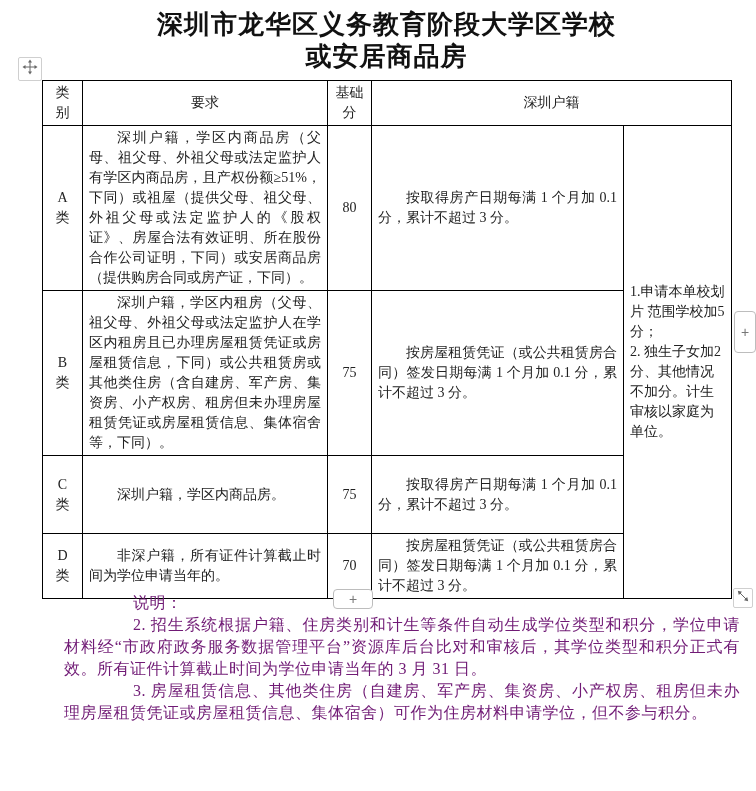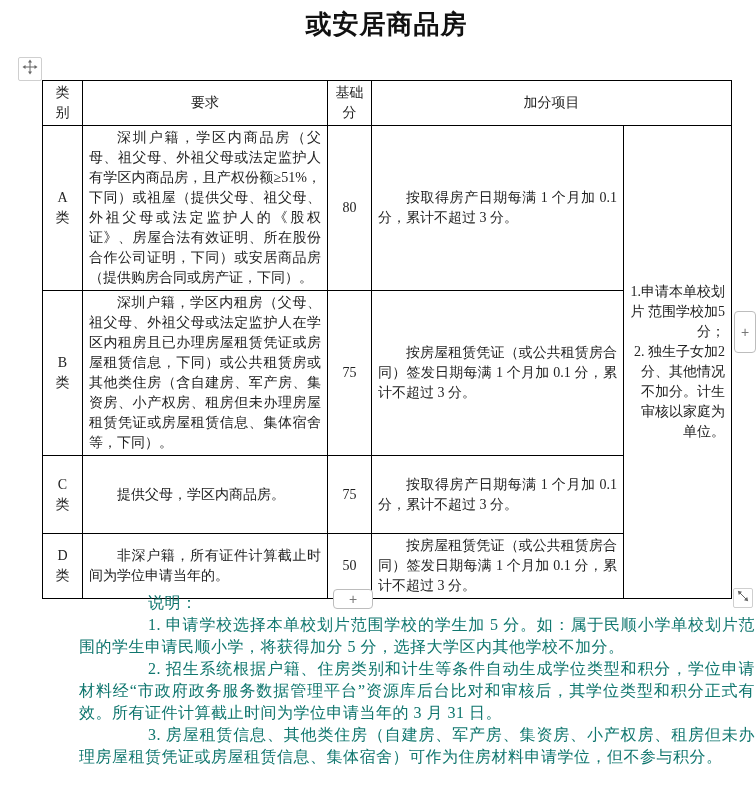--- a/index.html
+++ b/index.html
@@ -46,31 +46,31 @@
   tr.row-a   { height: 165px; }
   tr.row-b   { height: 159px; }
   tr.row-c   { height: 78px; }
   tr.row-d   { height: 63px; }
   td.hd      { text-align: center; line-height: 19px; padding: 2px; }
   td.stack   { white-space: pre-line; }
   td.cat     { text-align: center; white-space: pre-line; line-height: 21px; padding: 2px; }
   td.req     { text-align: justify; text-indent: 2em; margin-top: 24px; }
   td.score   { text-align: center; }
   td.bonus   { text-align: justify; text-indent: 2em; margin-left: 44px; }
-  td.shared  { white-space: pre-line; text-align: right; text-indent: 0; padding: 3px 5px; line-height: 21px; }
+  td.shared  { white-space: pre-line; text-align: left; text-indent: 0; padding: 3px 5px; line-height: 21px; }
 
   
   .notes {
     position: absolute;
-    left: 79px; top: 592px; width: 676px;
+    left: 64px; top: 592px; width: 676px;
     font-size: 16px;
     line-height: 22px;
     letter-spacing: 0.5px;
     text-align: justify;
-    color: #0f766e;
+    color: #701a75;
   }
   .notes p { text-indent: 69px; }
 
   
   .move-handle {
     position: absolute; left: 18px; top: 57px; width: 24px; height: 24px;
     border: 1px solid #cfcfcf; background: #ffffff; border-radius: 2px;
     display: flex; align-items: center; justify-content: center;
   }
   .resize-handle {
@@ -90,20 +90,21 @@
     border: 1px solid #bdbdbd; background: #ffffff; border-radius: 4px;
     color: #777777; font-family: "Liberation Sans", sans-serif;
     font-size: 14px; line-height: 40px; text-align: center;
     cursor: pointer;
   }
 </style>
 </head>
 <body>
 
 <div class="doc-title">
+  <div>深圳市龙华区义务教育阶段大学区学校</div>
   <div>或安居商品房</div>
 </div>
 
 <div class="move-handle">
   <span>
     <svg width="16" height="16" viewBox="0 0 16 16">
       <g stroke="#666666" stroke-width="1" fill="#666666">
         <line x1="8" y1="3" x2="8" y2="13"></line>
         <line x1="3" y1="8" x2="13" y2="8"></line>
         <path d="M8 0.5 L10 3.5 L6 3.5 Z" stroke="none"></path>
@@ -123,50 +124,50 @@
     <col style="width:252px">
     <col style="width:108px">
   </colgroup>
   <tbody>
     <tr class="hrow">
       <td class="hd stack">类
 别</td>
       <td class="hd">要求</td>
       <td class="hd stack">基础
 分</td>
-      <td class="hd" colspan="2">加分项目</td>
+      <td class="hd" colspan="2">深圳户籍</td>
     </tr>
     <tr class="row-a">
       <td class="cat">A
 类</td>
       <td class="req">深圳户籍，学区内商品房（父母、祖父母、外祖父母或法定监护人有学区内商品房，且产权份额≥51%，下同）或祖屋（提供父母、祖父母、外祖父母或法定监护人的《股权证》、房屋合法有效证明、所在股份合作公司证明，下同）或安居商品房（提供购房合同或房产证，下同）。</td>
       <td class="score">80</td>
       <td class="bonus">按取得房产日期每满 1 个月加 0.1 分，累计不超过 3 分。</td>
       <td class="shared" rowspan="4">1.申请本单校划片 范围学校加5分；
 2. 独生子女加2分、其他情况不加分。计生审核以家庭为单位。</td>
     </tr>
     <tr class="row-b">
       <td class="cat">B
 类</td>
       <td class="req">深圳户籍，学区内租房（父母、祖父母、外祖父母或法定监护人在学区内租房且已办理房屋租赁凭证或房屋租赁信息，下同）或公共租赁房或其他类住房（含自建房、军产房、集资房、小产权房、租房但未办理房屋租赁凭证或房屋租赁信息、集体宿舍等，下同）。</td>
       <td class="score">75</td>
       <td class="bonus">按房屋租赁凭证（或公共租赁房合同）签发日期每满 1 个月加 0.1 分，累计不超过 3 分。</td>
     </tr>
     <tr class="row-c">
       <td class="cat">C
 类</td>
-      <td class="req">提供父母，学区内商品房。</td>
+      <td class="req">深圳户籍，学区内商品房。</td>
       <td class="score">75</td>
       <td class="bonus">按取得房产日期每满 1 个月加 0.1 分，累计不超过 3 分。</td>
     </tr>
     <tr class="row-d">
       <td class="cat">D
 类</td>
       <td class="req">非深户籍，所有证件计算截止时间为学位申请当年的。</td>
-      <td class="score">50</td>
+      <td class="score">70</td>
       <td class="bonus">按房屋租赁凭证（或公共租赁房合同）签发日期每满 1 个月加 0.1 分，累计不超过 3 分。</td>
     </tr>
   </tbody>
 </table>
 
 <div class="add-col-btn">+</div>
 
 <div class="add-row-btn">+</div>
 
 <div class="resize-handle">
@@ -176,16 +177,15 @@
         <line x1="4" y1="4" x2="10" y2="10"></line>
         <path d="M1.8 1.8 L6 2.8 L2.8 6 Z" stroke="none"></path>
         <path d="M12.2 12.2 L8 11.2 L11.2 8 Z" stroke="none"></path>
       </g>
     </svg>
   </span>
 </div>
 
 <div class="notes">
   <p>说明：</p>
-  <p>1. 申请学校选择本单校划片范围学校的学生加 5 分。如：属于民顺小学单校划片范围的学生申请民顺小学，将获得加分 5 分，选择大学区内其他学校不加分。</p>
   <p>2. 招生系统根据户籍、住房类别和计生等条件自动生成学位类型和积分，学位申请材料经“市政府政务服务数据管理平台”资源库后台比对和审核后，其学位类型和积分正式有效。所有证件计算截止时间为学位申请当年的 3 月 31 日。</p>
   <p>3. 房屋租赁信息、其他类住房（自建房、军产房、集资房、小产权房、租房但未办理房屋租赁凭证或房屋租赁信息、集体宿舍）可作为住房材料申请学位，但不参与积分。</p>
 </div>
 
 </body></html>

